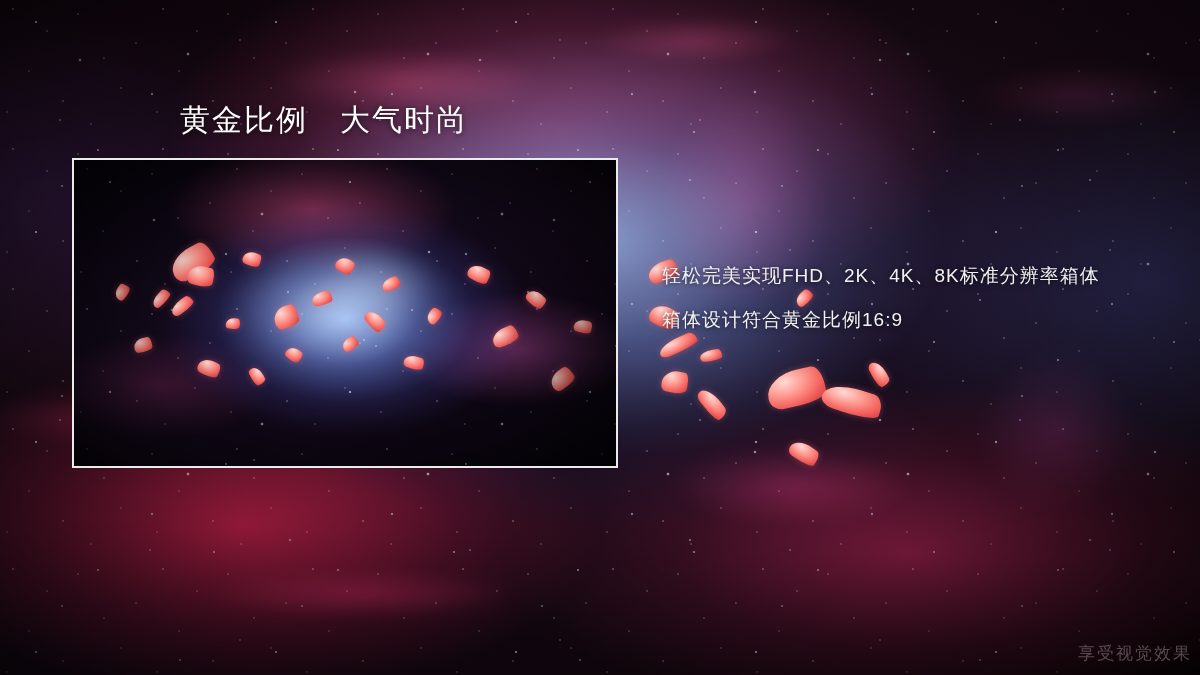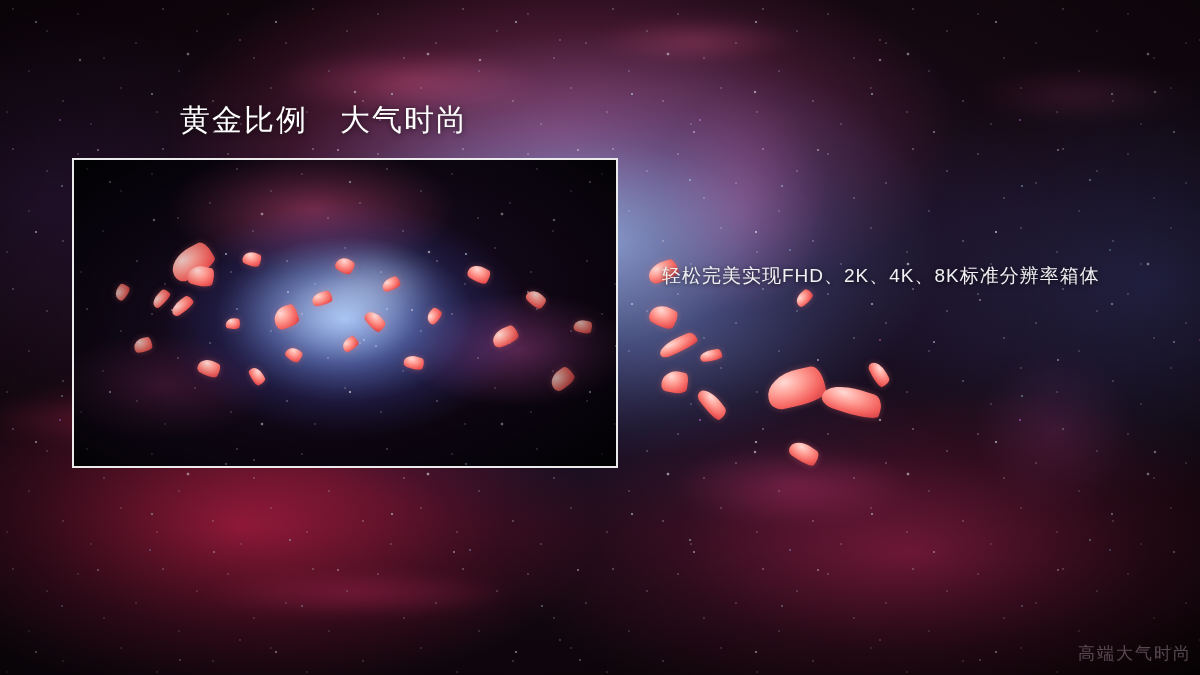--- a/index.html
+++ b/index.html
@@ -249,17 +249,18 @@
       <div class="petal" style="left:40px; top:126px; width:16px; height:12px; transform:rotate(-52deg);"></div>
 
       <div class="fi-vignette"></div>
     </div>
   </div>
 
   <div id="slide-title">黄金比例　大气时尚</div>
 
   <div id="body-text">
     <div class="body-line">轻松完美实现FHD、2K、4K、8K标准分辨率箱体</div>
+    <div class="body-line">箱体设计符合黄金比例16:9</div>
   </div>
 
-  <div id="watermark">高端大气时尚</div>
+  <div id="watermark">享受视觉效果</div>
 
 </div>
 
 </body></html>

